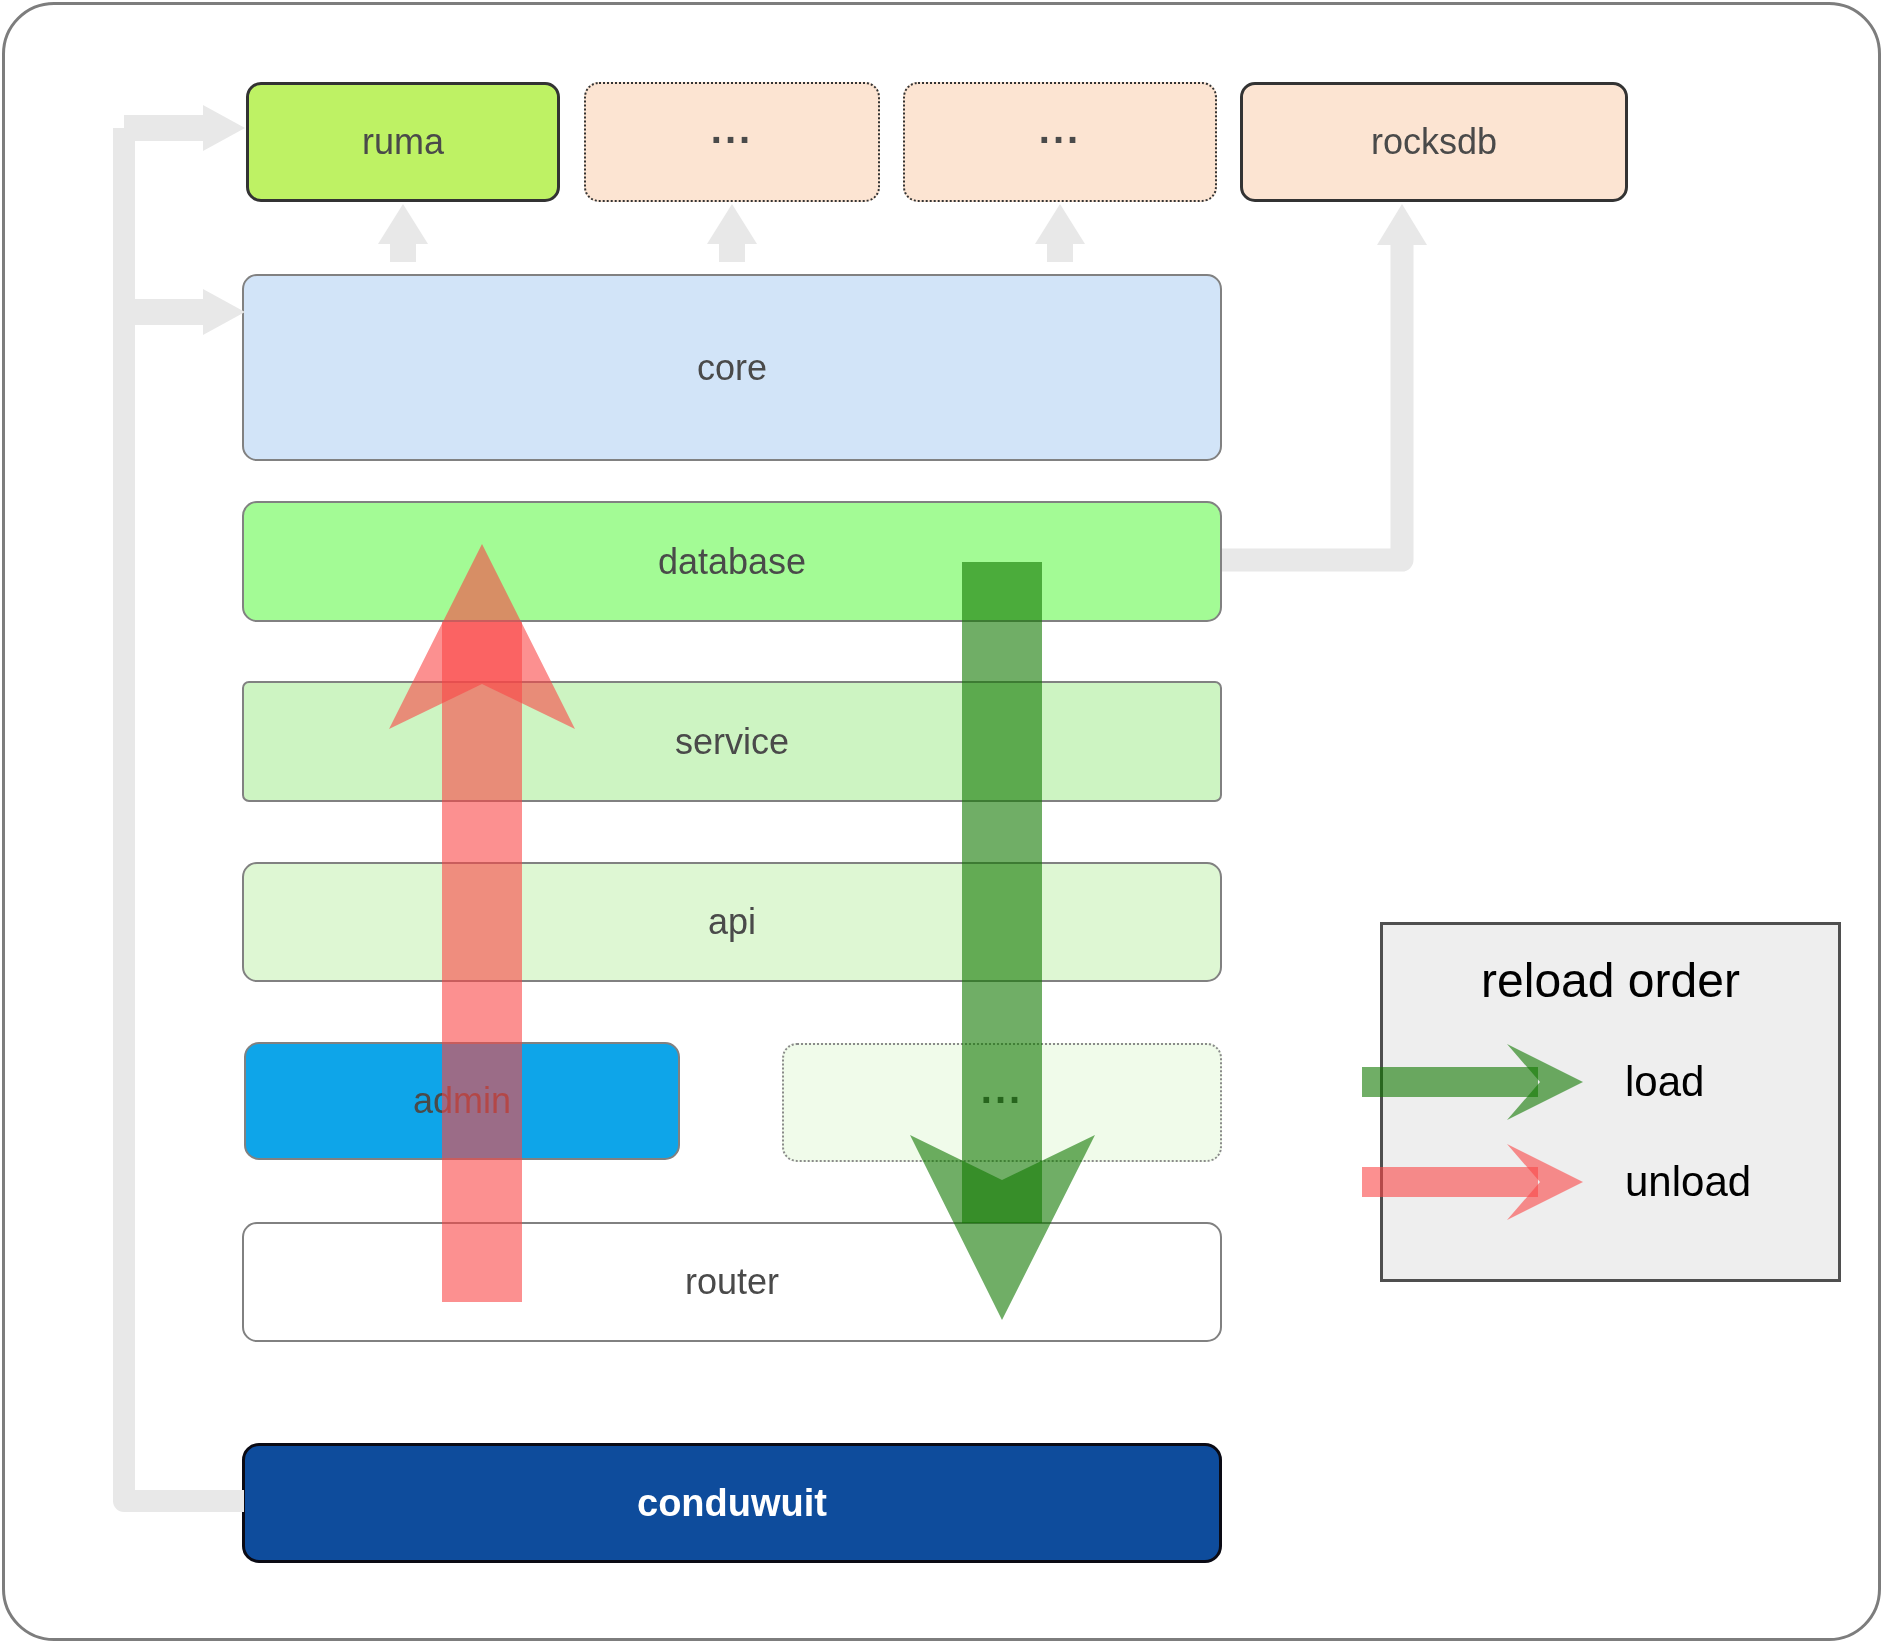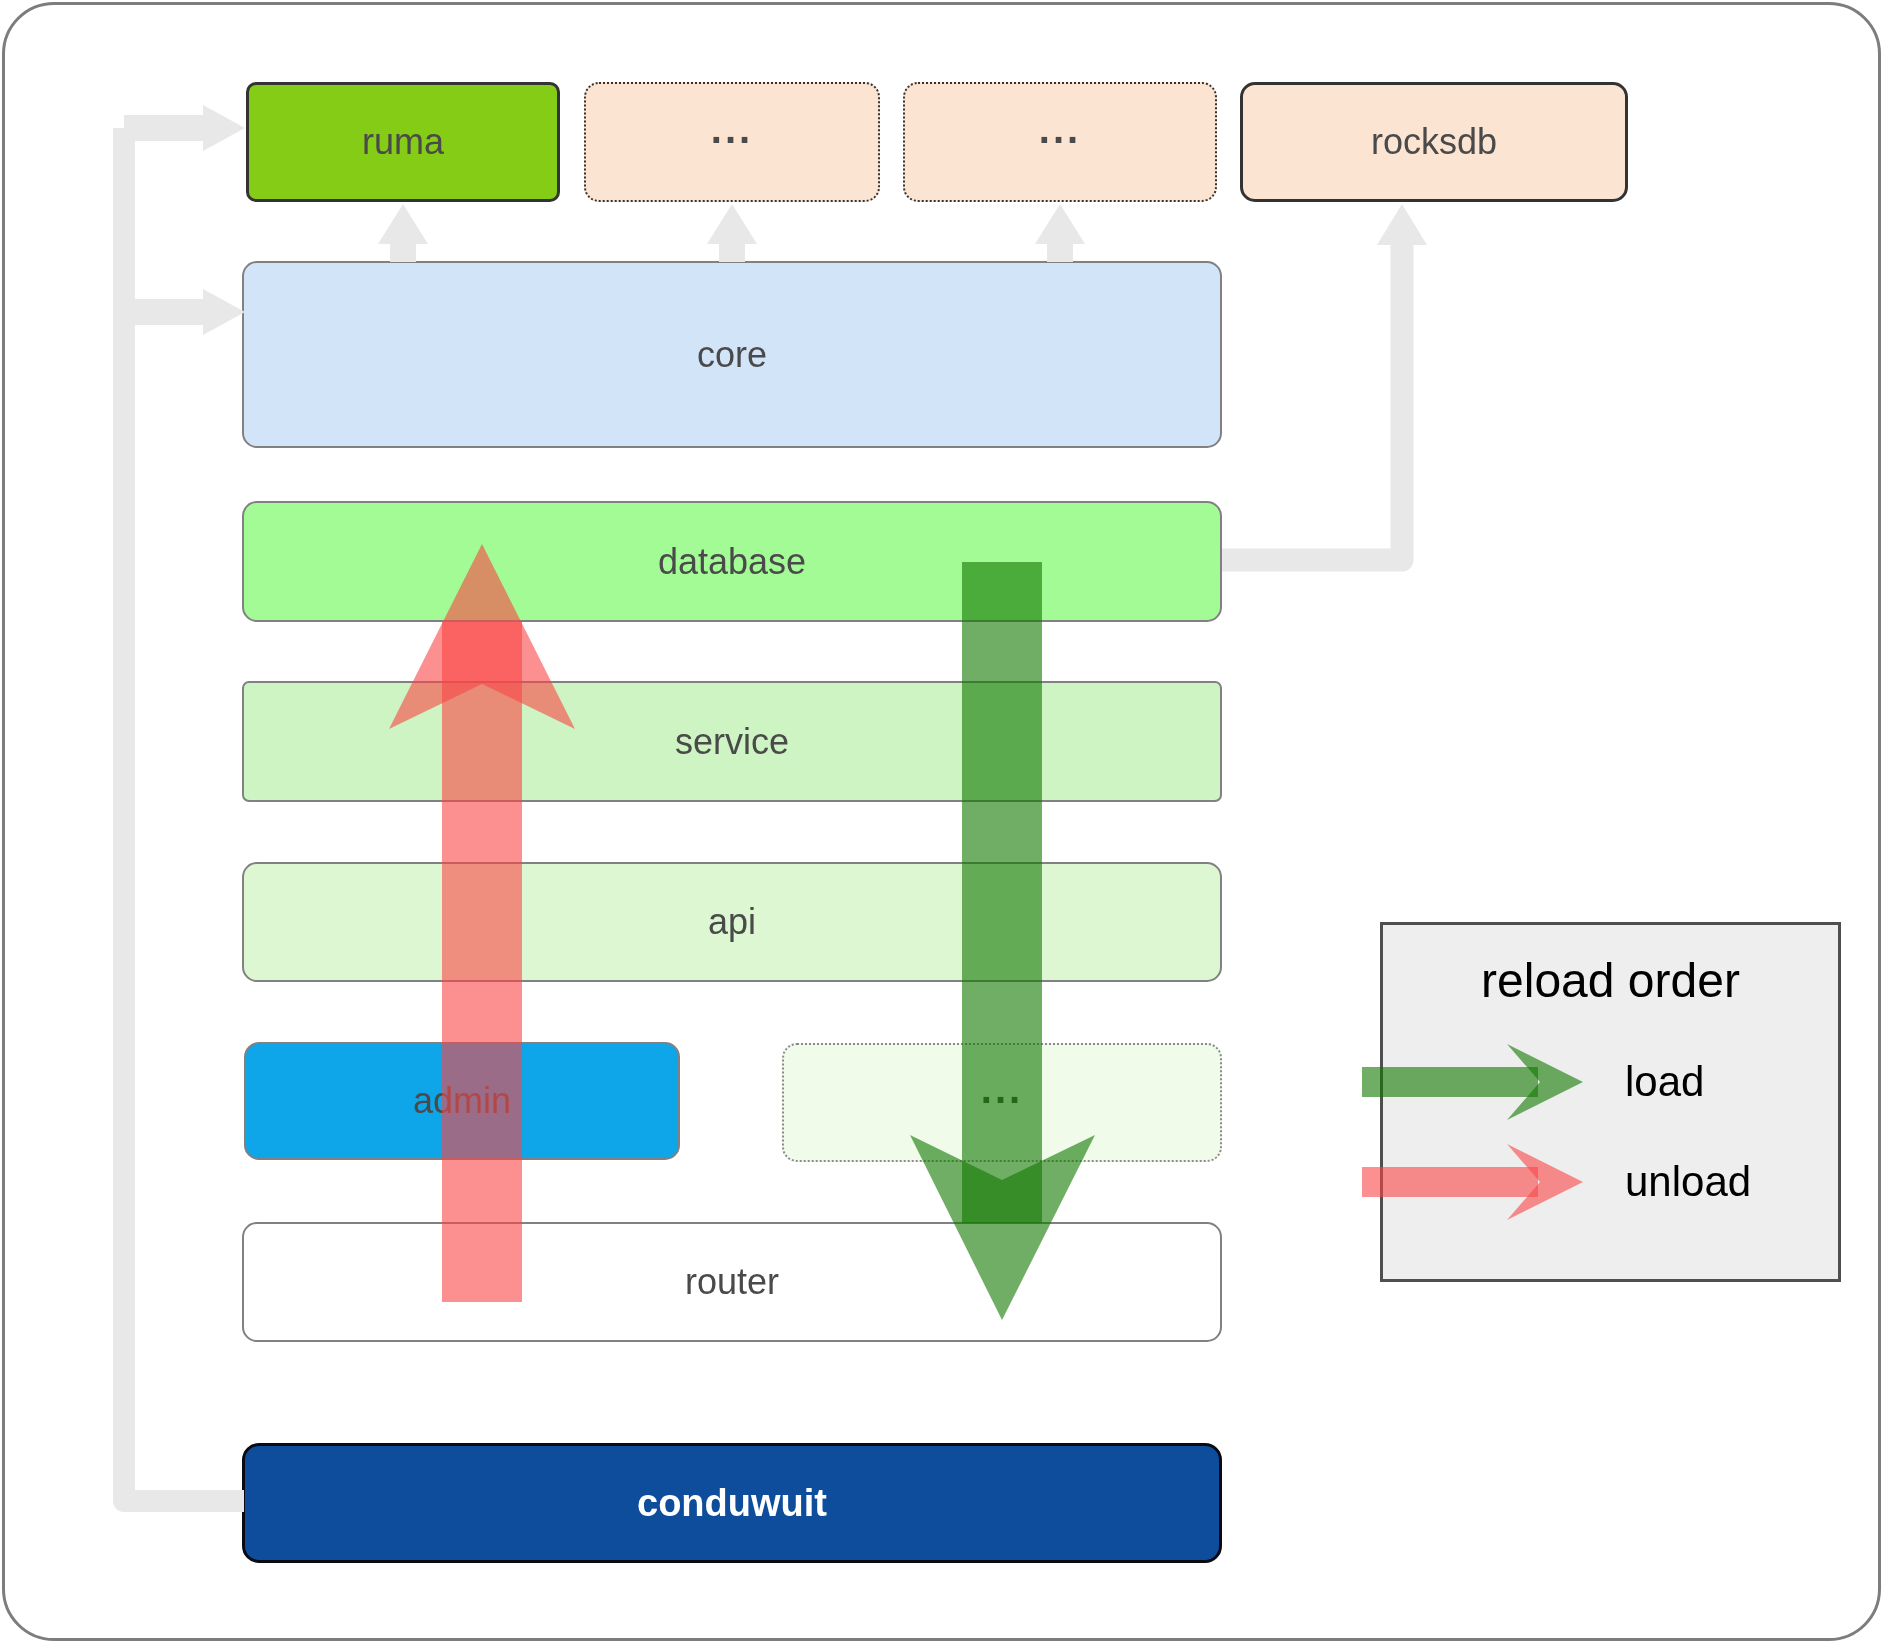--- a/index.html
+++ b/index.html
@@ -69,34 +69,34 @@
     position:absolute; left:0; top:0; z-index:5;
     pointer-events:none;
   }
 </style>
 </head>
 <body>
 
 <div id="canvas">
   <div id="frame"></div>
 
-  <div class="node peach n-ruma" style="background: #84cc16; border-radius: 10px;">
+  <div class="node peach n-ruma" style="background: #bef264;">
     <span>ruma</span>
   </div>
   <div class="node peachd n-dots1" style="background: rgb(252, 228, 210);">
     <span class="dots">...</span>
   </div>
   <div class="node peachd n-dots2" style="background: rgb(252, 228, 210);">
     <span class="dots">...</span>
   </div>
   <div class="node peach n-rocksdb" style="background: rgb(252, 228, 210);">
     <span>rocksdb</span>
   </div>
 
-  <div class="node grey-border n-core" style="background: rgb(210, 228, 248);">
+  <div class="node grey-border n-core" style="background: rgb(210, 228, 248); margin-top: 13px;">
     <span>core</span>
   </div>
   <div class="node grey-border n-database" style="background: rgb(163, 251, 149);">
     <span>database</span>
   </div>
   <div class="node grey-border n-service" style="background: rgb(205, 244, 194);">
     <span>service</span>
   </div>
   <div class="node grey-border n-api" style="background: rgb(222, 247, 211);">
     <span>api</span>

